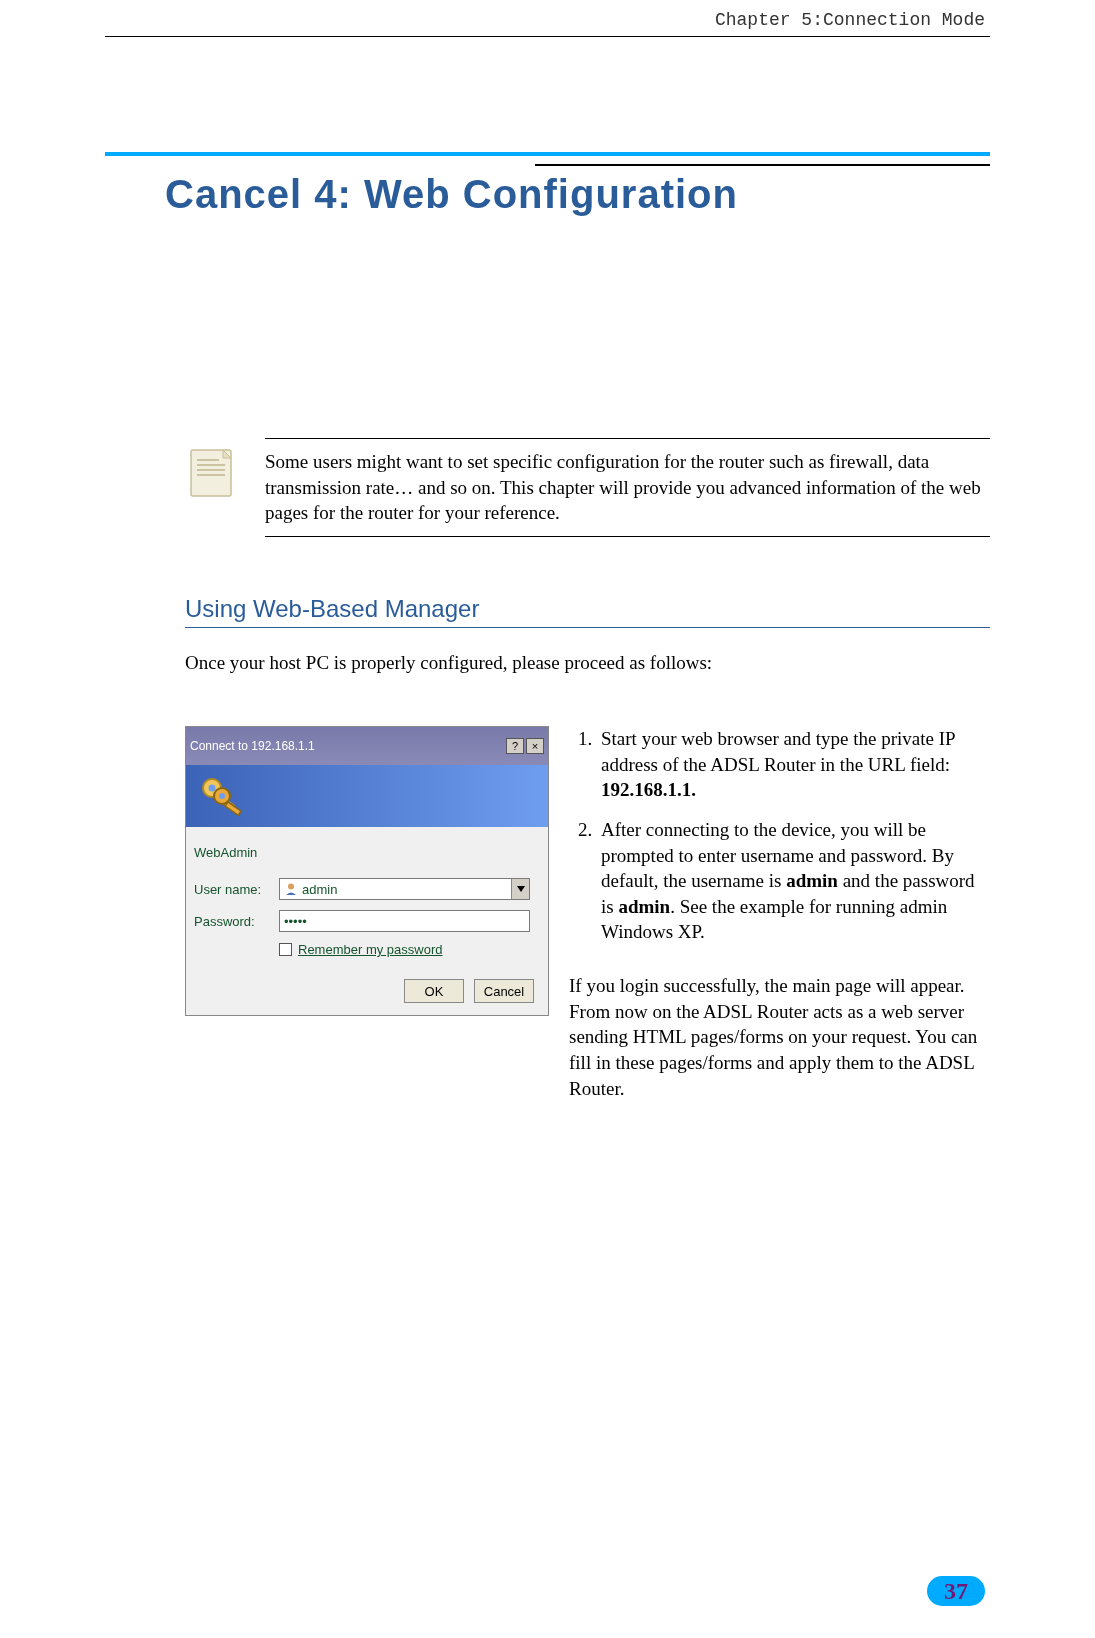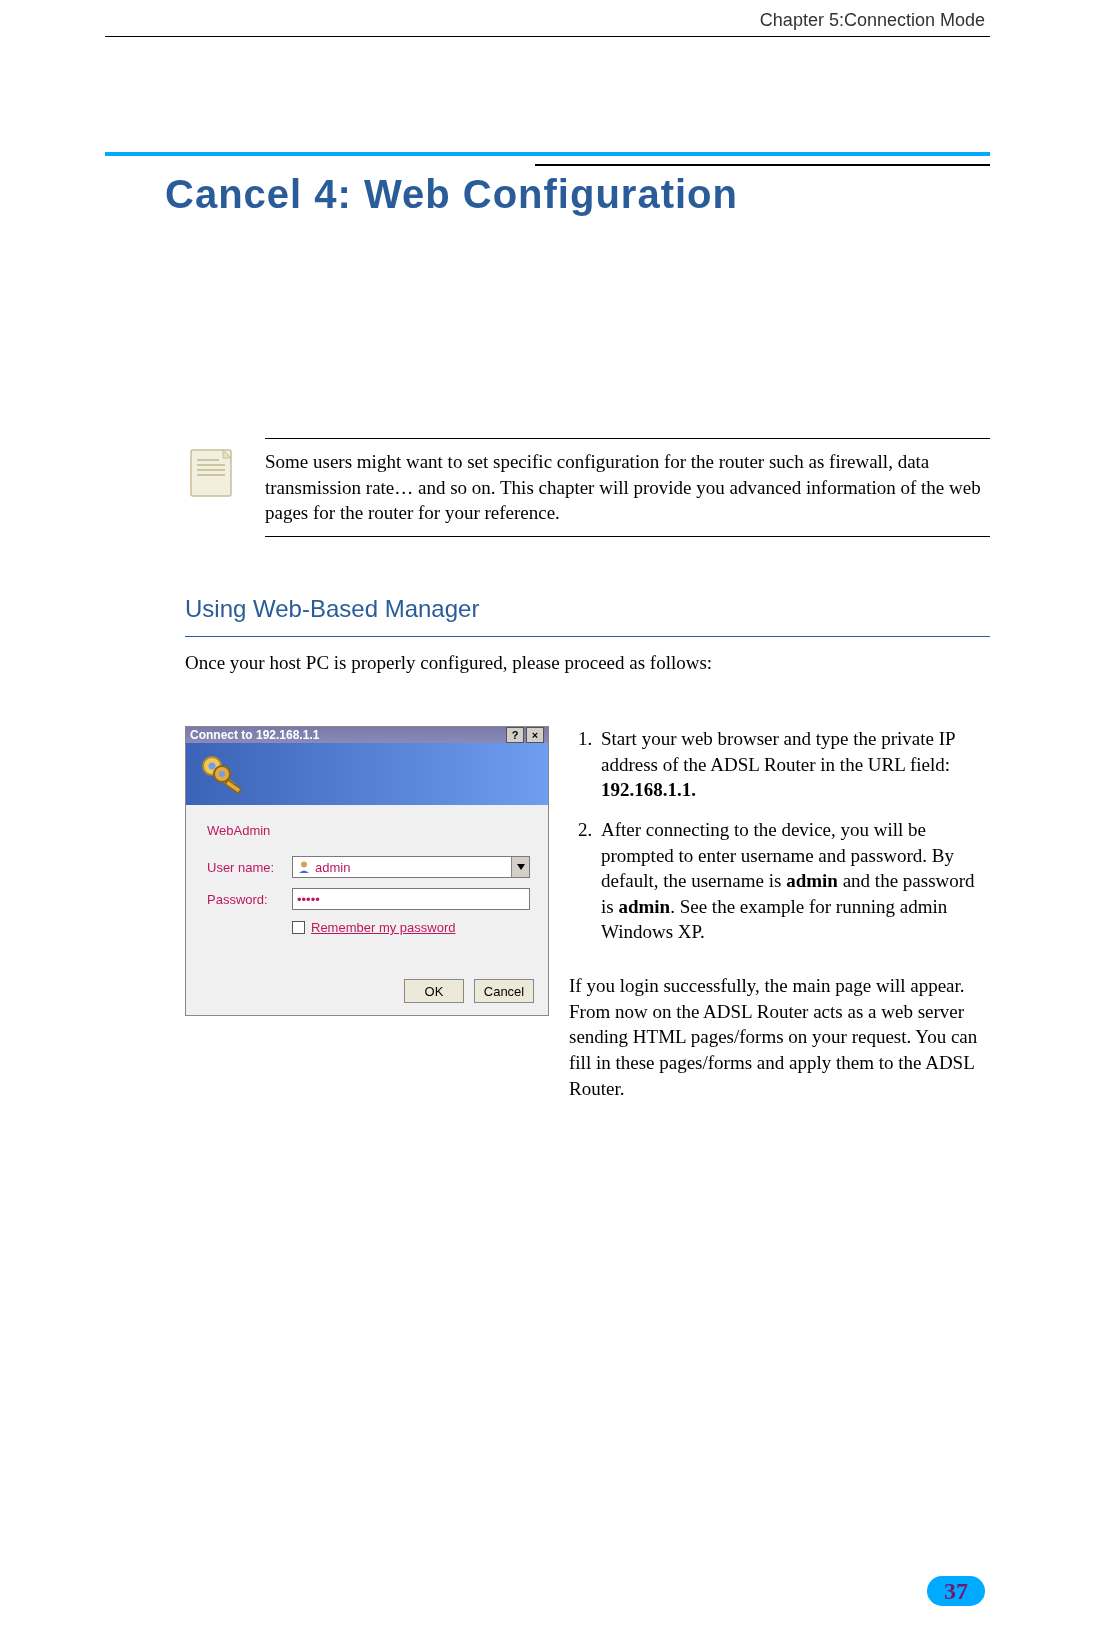--- a/index.html
+++ b/index.html
@@ -8,21 +8,21 @@
     height: 1638px;
     background: #fff;
     font-family: "Times New Roman", Times, serif;
     position: relative;
     color: #000;
   }
   .header-path {
     position: absolute;
     top: 10px;
     right: 110px;
-    font-family: Liberation Sans, sans-serif;
+    font-family: Liberation Mono, monospace;
     font-size: 18px;
     color: #333;
   }
   .header-rule {
     position: absolute;
     top: 36px;
     left: 105px;
     right: 105px;
     border-top: 1.5px solid #000;
   }
@@ -89,21 +89,21 @@
   }
   .section-heading {
     position: absolute;
     top: 595px;
     left: 185px;
     right: 105px;
     font-family: Verdana, Arial, sans-serif;
     font-size: 24px;
     color: #2a5c9a;
     border-bottom: 1.5px solid #2a5c9a;
-    padding-bottom: 13px;
+    padding-bottom: 4px;
   }
   .intro-text {
     position: absolute;
     top: 652px;
     left: 185px;
     right: 92px;
     font-size: 19px;
   }
   .content-row {
     position: absolute;
@@ -118,49 +118,49 @@
     width: 364px;
     height: 290px;
     border: 1px solid #888;
     background: #f0f0f0;
     font-family: Tahoma, Arial, sans-serif;
     font-size: 13px;
     flex-shrink: 0;
     position: relative;
   }
   .dialog-titlebar {
-    height: 16px;
+    height: 38px;
     background: linear-gradient(#7a7aaa, #8a8ab8);
     color: #fff;
     display: flex;
     align-items: center;
     padding: 0 4px;
     font-size: 12px;
-    font-weight: bold;
+    font-weight: normal;
   }
   .dialog-titlebar .spacer { flex: 1; }
   .tb-btn {
     width: 18px; height: 16px;
     background: #d4d0c8;
     border: 1px solid #555;
     margin-left: 2px;
     display: flex; align-items: center; justify-content: center;
     font-size: 11px;
     color: #000;
   }
   .dialog-banner {
     height: 62px;
     background: linear-gradient(to right, #3b63b8, #6f9df0);
     display: flex;
     align-items: center;
     padding-left: 12px;
   }
   .dialog-body {
-    padding: 18px 18px 0 21px;
-    color: #be185d;
+    padding: 18px 18px 0 8px;
+    color: #14532d;
   }
   .dlg-app {
     font-size: 13px;
     margin-bottom: 18px;
   }
   .dlg-row {
     display: flex;
     align-items: center;
     margin-bottom: 10px;
   }

